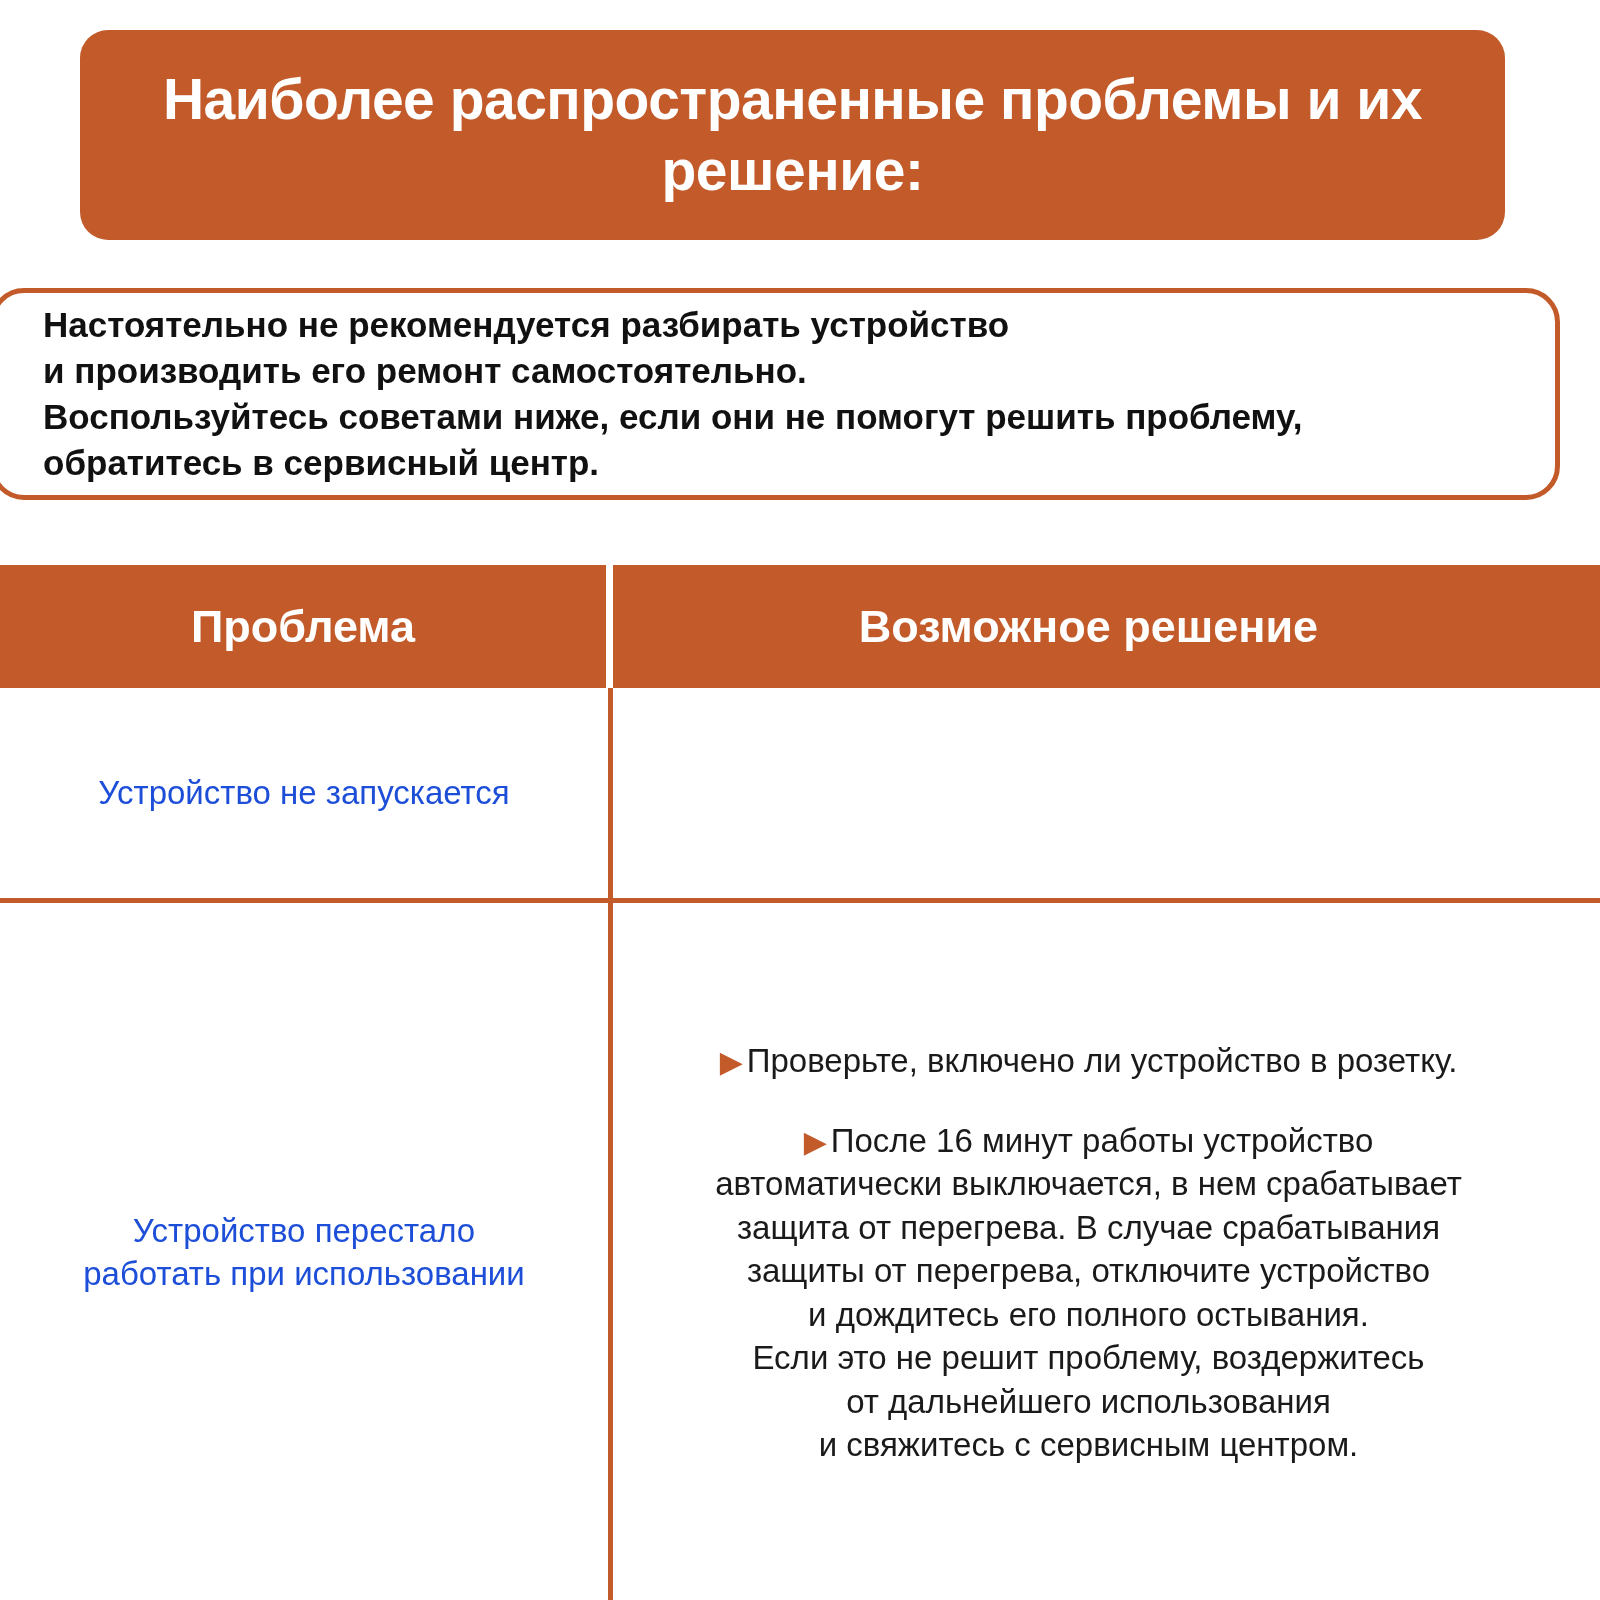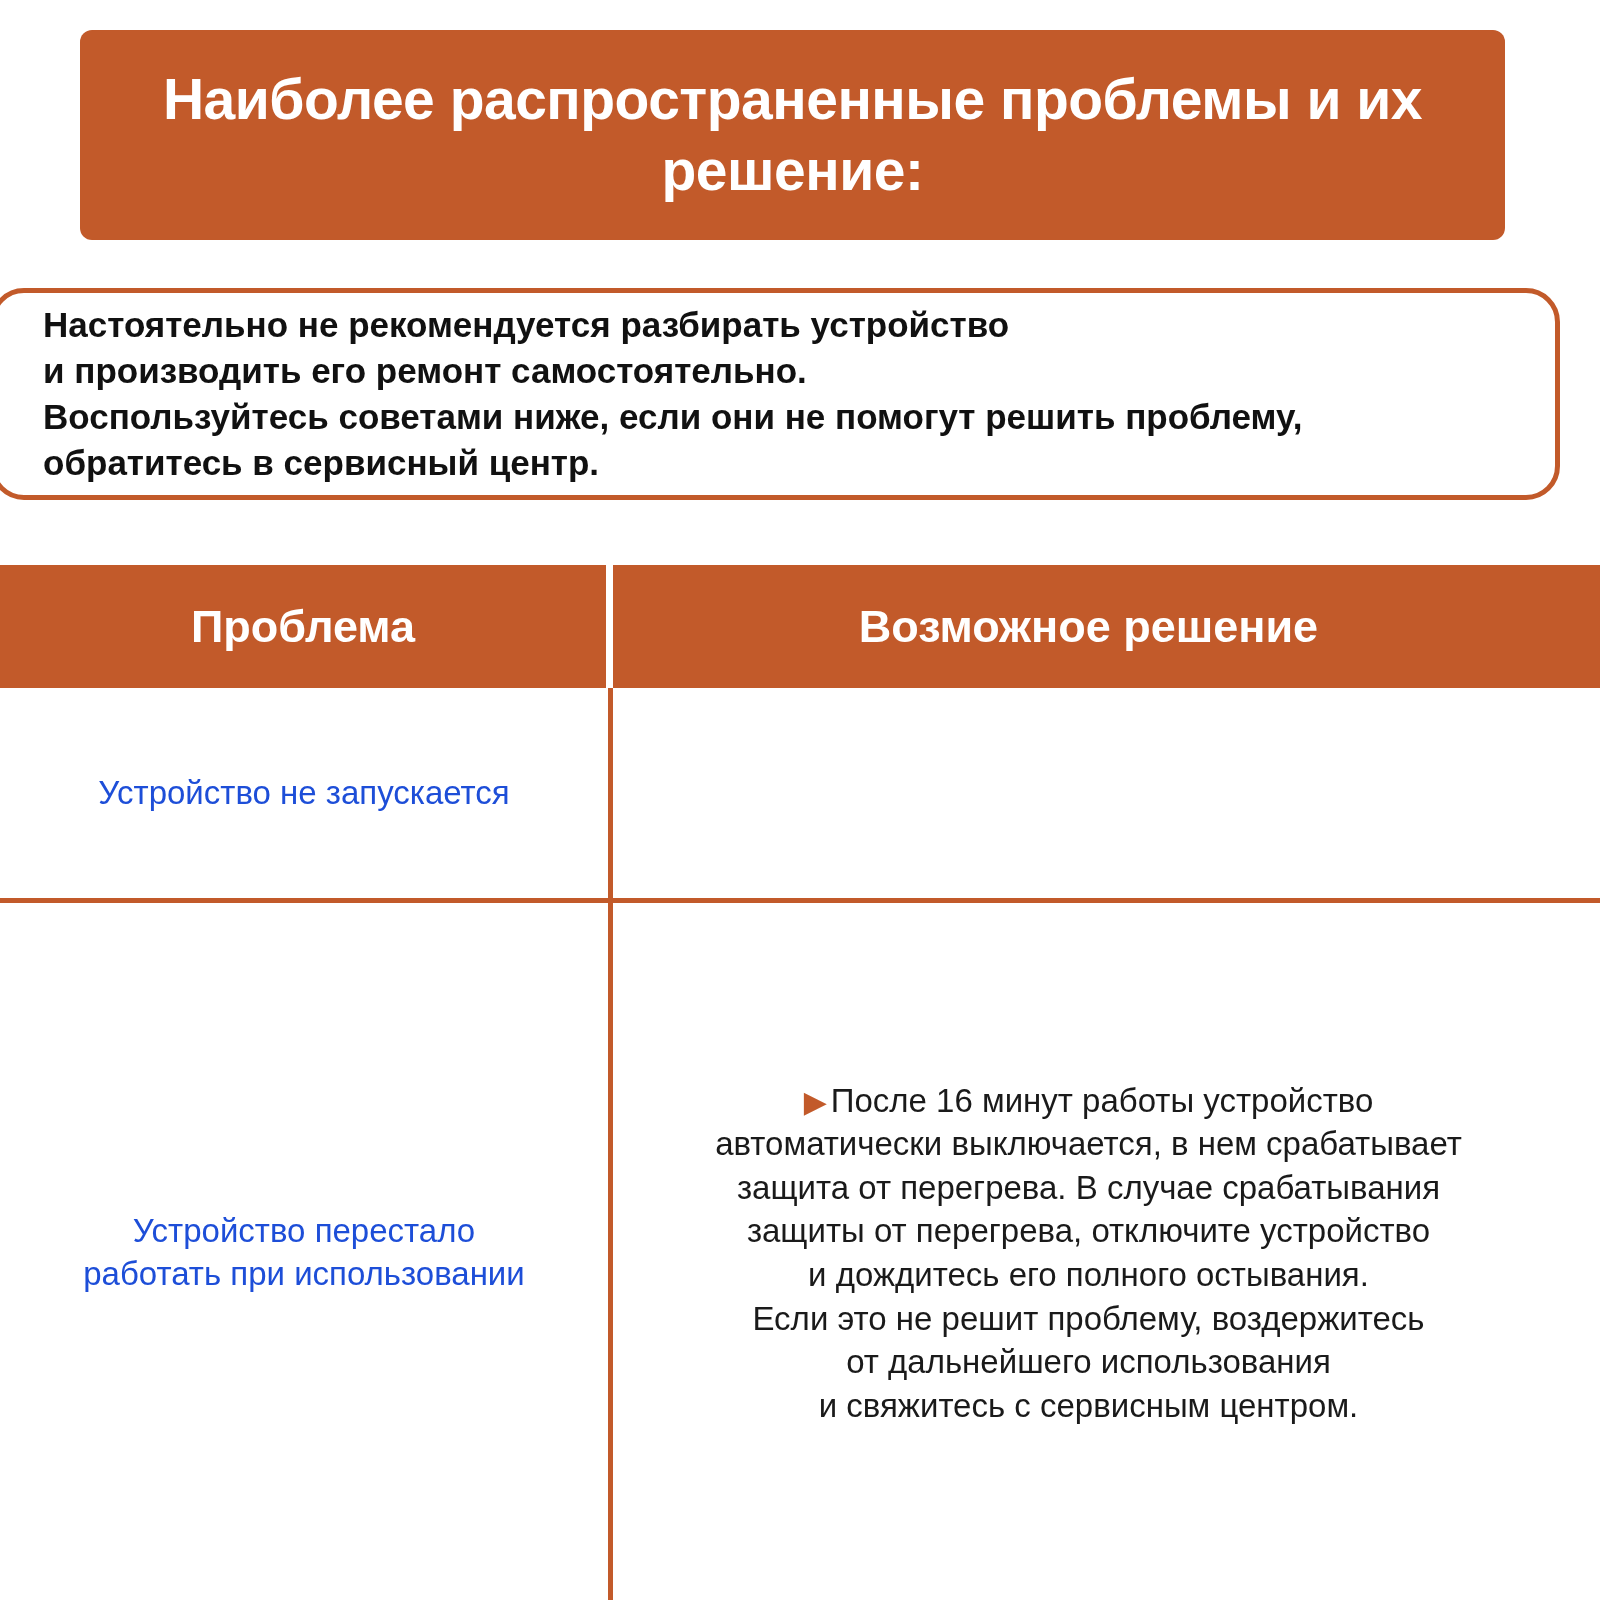--- a/index.html
+++ b/index.html
@@ -17,21 +17,21 @@
   }
 
   
   .title-banner {
     position: absolute;
     left: 80px;
     top: 30px;
     width: 1425px;
     height: 210px;
     background: #c25a2a;
-    border-radius: 12px;
+    border-radius: 28px;
     display: flex;
     align-items: center;
     justify-content: center;
     text-align: center;
     box-sizing: border-box;
     padding: 0 40px;
   }
   .title-banner .title-text {
     color: #ffffff;
     font-size: 57px;
@@ -156,20 +156,21 @@
   </div>
 
   <div class="table-row row-1">
     <div class="td col-problem">Устройство не запускается</div>
   </div>
 
   <div class="table-row row-2">
     <div class="td col-problem">Устройство перестало
 работать при использовании</div>
     <div class="td col-solution">
+      <div class="sol-item"><span class="bullet">▶</span><span>Проверьте, включено ли устройство в розетку.</span></div>
       <div class="sol-item"><span class="bullet">▶</span><span>После 16 минут работы устройство
 автоматически выключается, в нем срабатывает
 защита от перегрева. В случае срабатывания
 защиты от перегрева, отключите устройство
 и дождитесь его полного остывания.
 Если это не решит проблему, воздержитесь
 от дальнейшего использования
 и свяжитесь с сервисным центром.</span></div>
     </div>
   </div>

